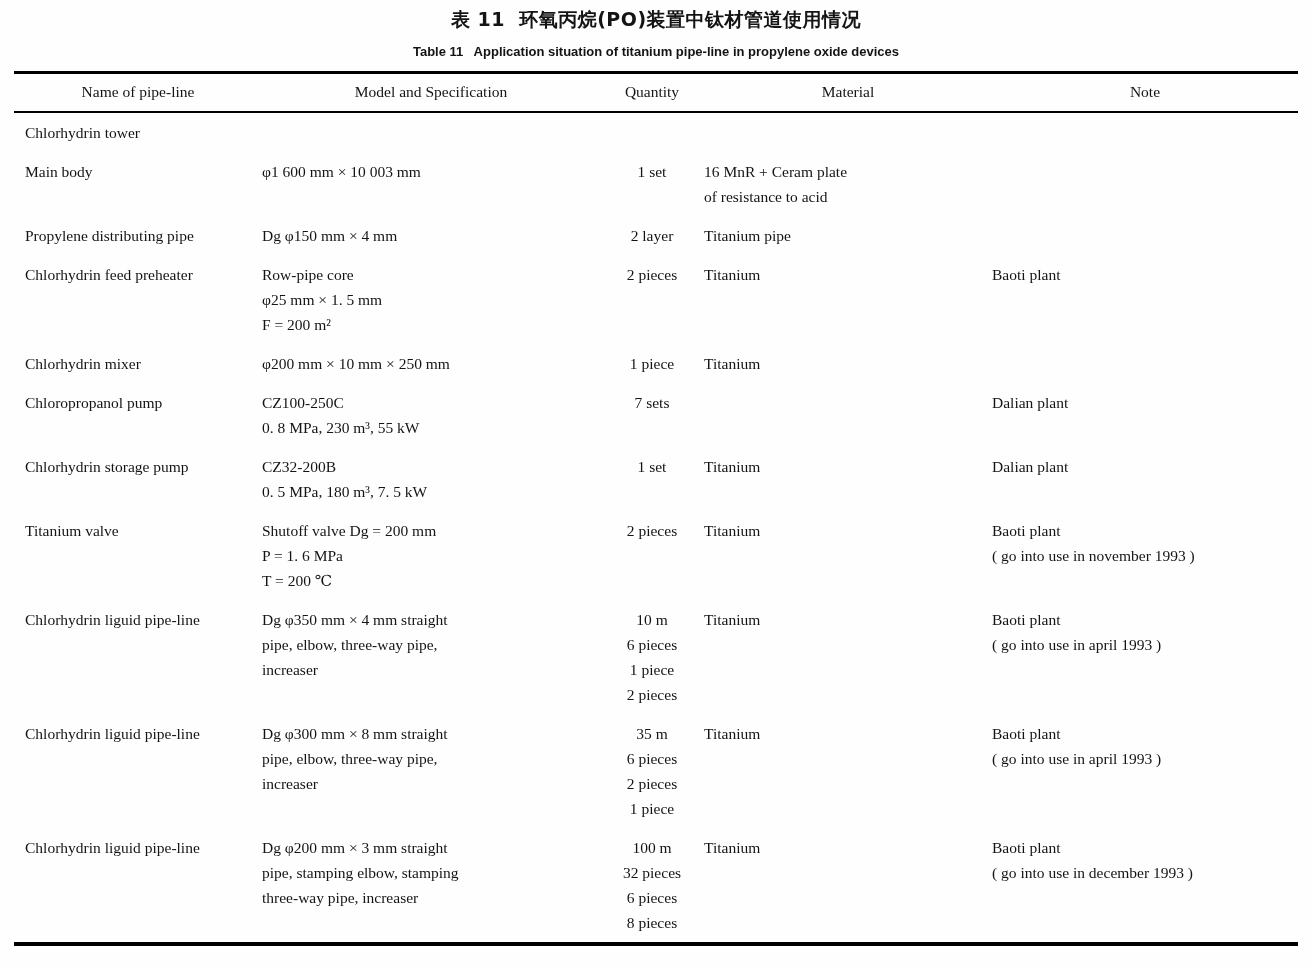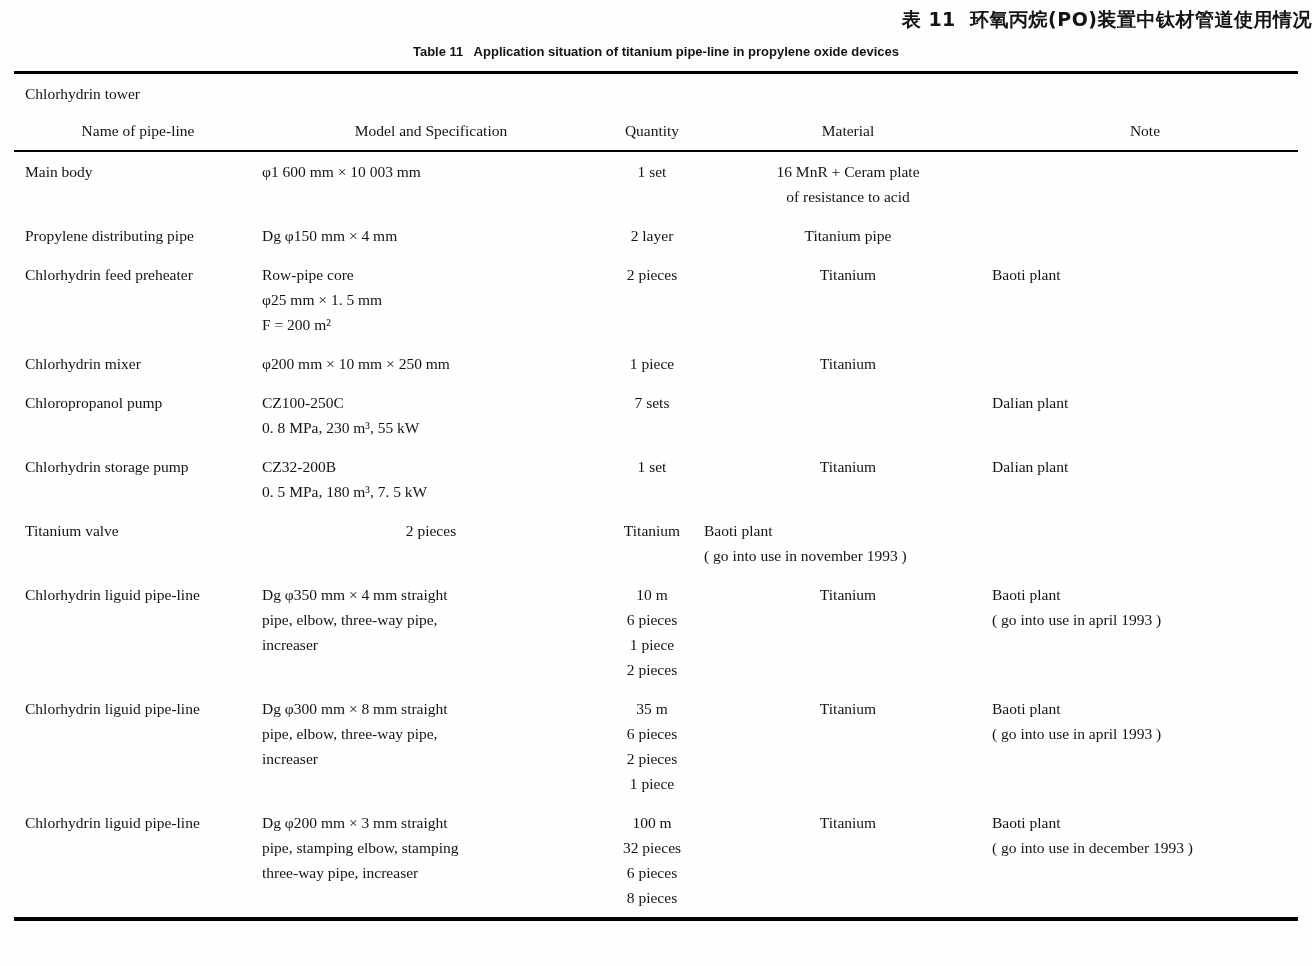--- a/index.html
+++ b/index.html
@@ -6,21 +6,21 @@
   .page {
     position: relative;
     width: 1312px;
     height: 966px;
     background: #fefefe;
     color: #141414;
     font-family: "Liberation Serif", "DejaVu Serif", serif;
     overflow: hidden;
   }
   .title-zh {
-    text-align: right;
+    text-align: center;
     font-family: "DejaVu Sans", "Liberation Sans", sans-serif;
     font-weight: 700;
     font-size: 19px;
     padding-top: 7px;
     white-space: pre;
     letter-spacing: 0.5px;
   }
   .title-en {
     text-align: center;
     font-family: "Liberation Sans", "DejaVu Sans", sans-serif;
@@ -48,47 +48,47 @@
   }
   .row { padding: 7px 0; }
   .cell {
     font-size: 15.5px;
     line-height: 25px;
     white-space: pre-line;
   }
   .c-name { padding-left: 11px; }
   .c-model { padding-right: 14px; }
   .c-qty   { text-align: center; }
-  .c-mat   { text-align: center; }
+  .c-mat   { text-align: left; }
   .c-note  { text-align: left; }
 </style>
 </head>
 <body>
 
 <div class="page">
 
   <div class="title-zh">表 11  环氧丙烷(PO)装置中钛材管道使用情况</div>
   <div class="title-en">Table 11   Application situation of titanium pipe-line in propylene oxide devices</div>
 
   <div class="tbl">
 
+    <div class="grid-row thead">
+      <div class="th">Name of pipe-line</div>
+      <div class="th">Model and Specification</div>
+      <div class="th">Quantity</div>
+      <div class="th">Material</div>
+      <div class="th">Note</div>
+    </div>
+
     <div class="grid-row row">
       <div class="cell c-name">Chlorhydrin tower</div>
       <div class="cell c-model"></div>
       <div class="cell c-qty"></div>
       <div class="cell c-mat"></div>
       <div class="cell c-note"></div>
-    </div>
-
-    <div class="grid-row thead">
-      <div class="th">Name of pipe-line</div>
-      <div class="th">Model and Specification</div>
-      <div class="th">Quantity</div>
-      <div class="th">Material</div>
-      <div class="th">Note</div>
     </div>
 
     <div class="grid-row row">
       <div class="cell c-name">Main body</div>
       <div class="cell c-model">φ1 600 mm × 10 003 mm</div>
       <div class="cell c-qty">1 set</div>
       <div class="cell c-mat">16 MnR + Ceram plate
 of resistance to acid</div>
       <div class="cell c-note"></div>
     </div>
@@ -132,20 +132,23 @@
       <div class="cell c-name">Chlorhydrin storage pump</div>
       <div class="cell c-model">CZ32-200B
 0. 5 MPa, 180 m³, 7. 5 kW</div>
       <div class="cell c-qty">1 set</div>
       <div class="cell c-mat">Titanium</div>
       <div class="cell c-note">Dalian plant</div>
     </div>
 
     <div class="grid-row row">
       <div class="cell c-name">Titanium valve</div>
+      <div class="cell c-model">Shutoff valve Dg = 200 mm
+P = 1. 6 MPa
+T = 200 ℃</div>
       <div class="cell c-qty">2 pieces</div>
       <div class="cell c-mat">Titanium</div>
       <div class="cell c-note">Baoti plant
 ( go into use in november 1993 )</div>
     </div>
 
     <div class="grid-row row">
       <div class="cell c-name">Chlorhydrin liguid pipe-line</div>
       <div class="cell c-model">Dg φ350 mm × 4 mm straight
 pipe, elbow, three-way pipe,

